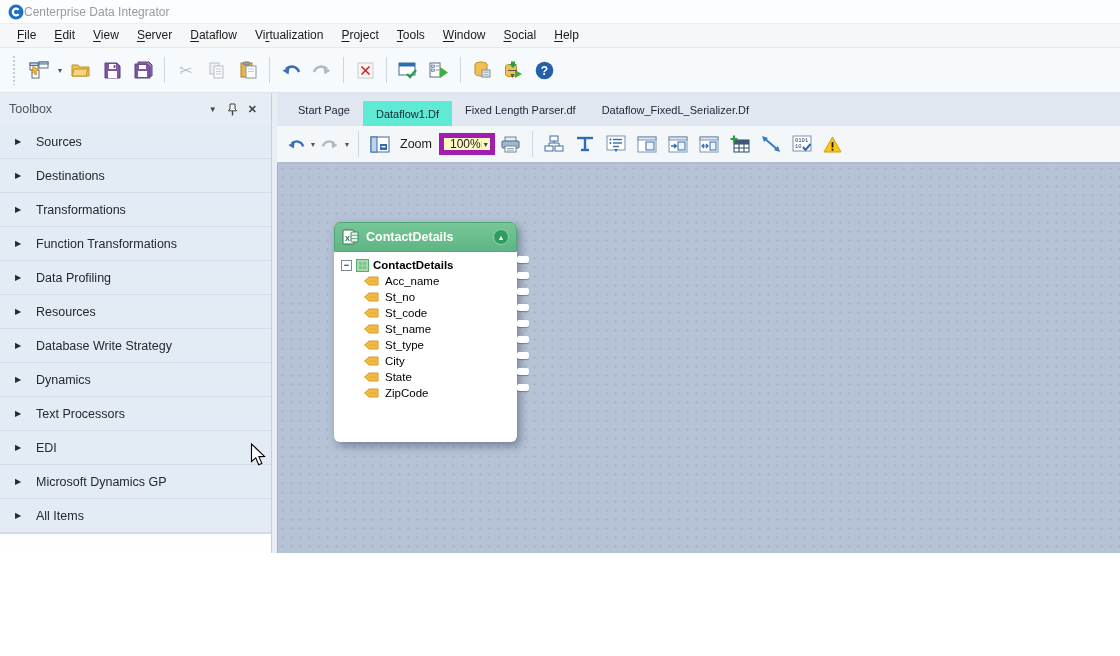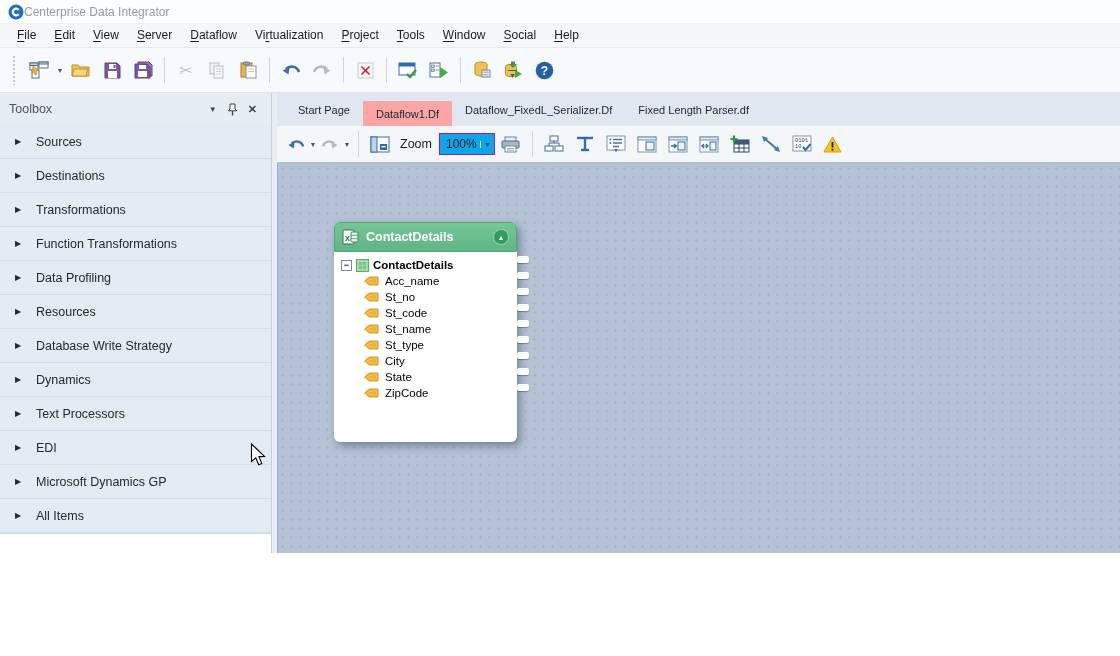--- a/index.html
+++ b/index.html
@@ -47,25 +47,25 @@
     display:flex; align-items:center; font-size:12.5px; color:#24292f; cursor:default; }
   .tb-arrow { width:36px; text-align:center; font-size:8px; color:#24292f; }
   .tb-rest { flex:1; background:#fefefe; border-top:1px solid #cfd9e4; }
   
   .splitter { width:5px; background:#e9eef5; }
   
   .right { flex:1; display:flex; flex-direction:column; }
   .tabstrip { height:33px; background:#e0e7f0; display:flex; align-items:stretch;
     padding-left:8px; font-size:11px; color:#1c2531; }
   .tab { padding:0 13px; display:flex; align-items:center; cursor:default; }
-  .tab.active { background:#fca5a5;margin-top:8px; }
+  .tab.active { background:#5eead4;margin-top:8px; }
   .dftoolbar { height:38px; background:#f4f7f9; border-bottom:2px solid #aebfd2;
     display:flex; align-items:center; padding-left:8px; gap:1px; }
   .dftoolbar .lbl { font-size:12.5px; color:#1c1c1c; margin:0 6px 0 4px; }
-  .combo { width:56px; height:22px; background:#0ea5e9; border:1px solid #a21caf;
+  .combo { width:56px; height:22px; background:#fef9c3; border:5px solid #a21caf;
     display:flex; align-items:center; font-size:12px; color:#222; }
   .combo .val { flex:1; padding-left:6px; }
   .combo .ca { width:14px; text-align:center; font-size:7px; color:#444; border-left:1px solid #d7dde3; }
   .canvas { flex:1; background:#b6c2d5; position:relative;
     background-image:radial-gradient(rgba(140,158,183,.35) 1px, transparent 1.2px);
     background-size:9px 9px; border-left:1px solid #9fb0c4; }
   
   .node { position:absolute; left:56px; top:58px; width:183px; height:220px;
     background:#fff; border-radius:6px; box-shadow:3px 4px 9px rgba(35,55,85,.45); }
   .node-header { height:30px; background:linear-gradient(#76c697,#5fb584);
@@ -344,22 +344,22 @@
       </div>
     <div class="tb-rest"></div>
   </div>
 
   <div class="splitter"></div>
 
   <div class="right">
     <div class="tabstrip">
       <div class="tab">Start Page</div>
       <div class="tab active">Dataflow1.Df</div>
+      <div class="tab">Fixed Length Parser.df</div>
       <div class="tab">Dataflow_FixedL_Serializer.Df</div>
-      <div class="tab">Fixed Length Parser.df</div>
     </div>
 
     <div class="dftoolbar">
       <div class="tbtn narrow">
         <span>
           <svg width="18" height="13" viewBox="0 0 20 14">
               <path d="M18 9 C16 3 9 2 5 6" fill="none" stroke="#3a6eb5" stroke-width="2.6"></path>
               <polygon points="1.5,7.5 8.5,4.5 7.5,11.5" fill="#3a6eb5"></polygon>
             </svg>
         </span>

